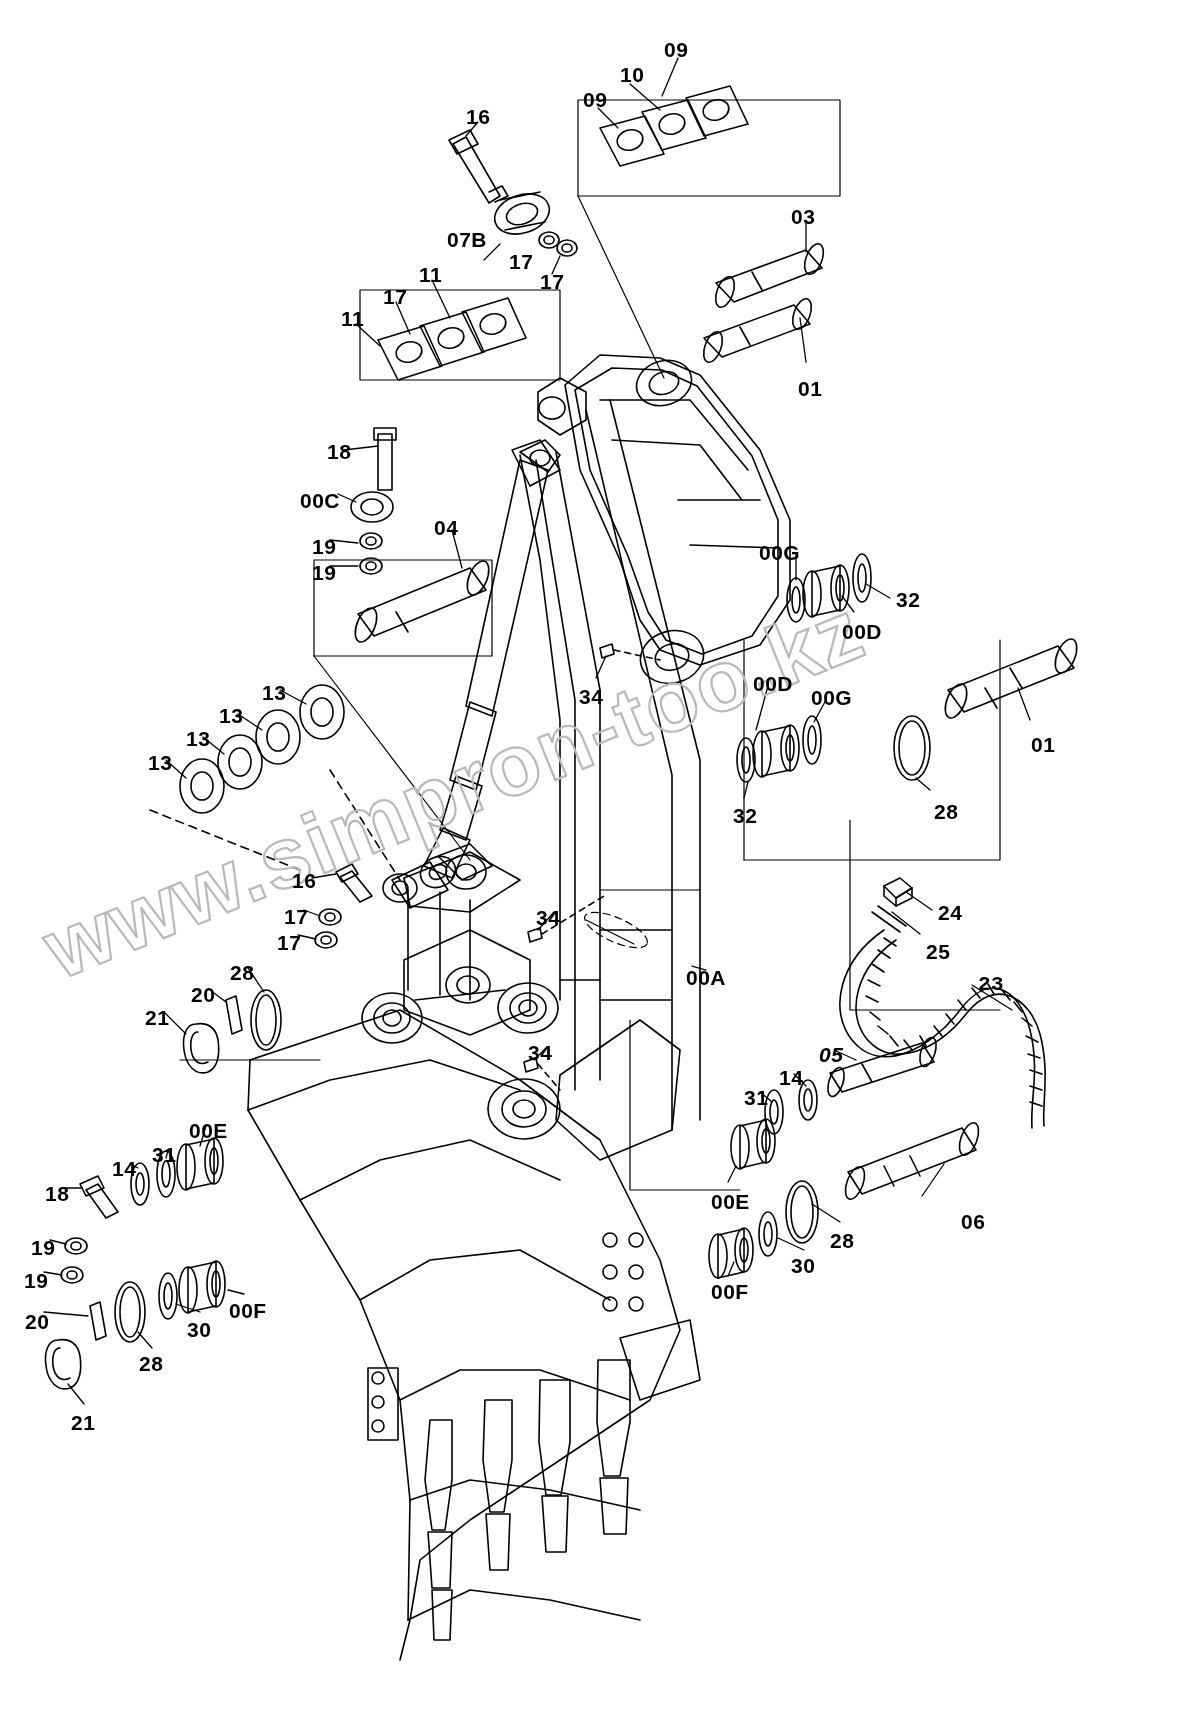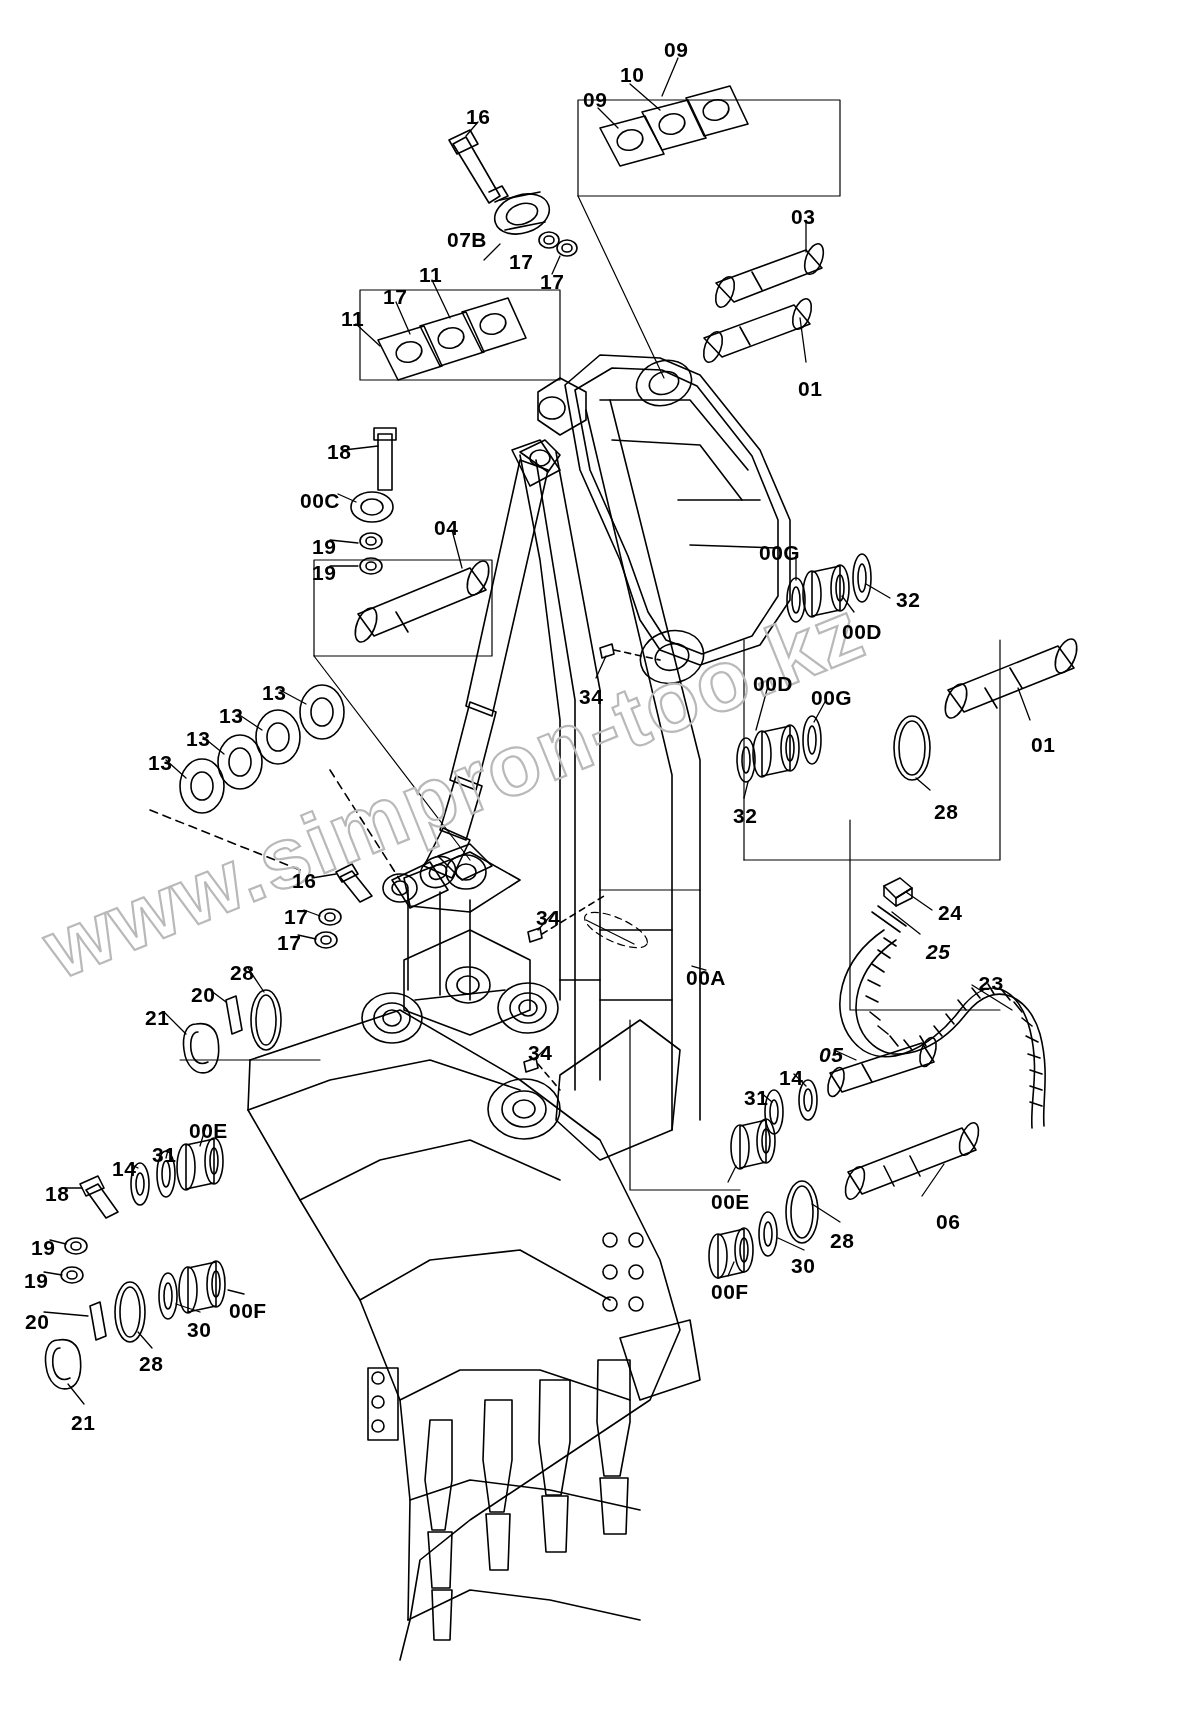--- a/index.html
+++ b/index.html
@@ -525,36 +525,36 @@
       <div class="callout" style="left: 262px; top: 681px;">13</div>
       <div class="callout" style="left: 219px; top: 704px;">13</div>
       <div class="callout" style="left: 186px; top: 727px;">13</div>
       <div class="callout" style="left: 148px; top: 751px;">13</div>
       <div class="callout" style="left: 733px; top: 804px;">32</div>
       <div class="callout" style="left: 934px; top: 800px;">28</div>
       <div class="callout" style="left: 292px; top: 869px;">16</div>
       <div class="callout" style="left: 284px; top: 905px;">17</div>
       <div class="callout" style="left: 277px; top: 931px;">17</div>
       <div class="callout" style="left: 938px; top: 901px;">24</div>
-      <div class="callout" style="left: 926px; top: 940px; font-style: italic;">25</div>
+      <div class="callout" style="left: 926px; top: 940px;">25</div>
       <div class="callout" style="left: 536px; top: 906px;">34</div>
       <div class="callout" style="left: 978px; top: 973px; font-family: Liberation Mono, monospace;">23</div>
       <div class="callout" style="left: 686px; top: 966px;">00A</div>
       <div class="callout" style="left: 230px; top: 961px;">28</div>
       <div class="callout" style="left: 191px; top: 983px;">20</div>
       <div class="callout" style="left: 145px; top: 1006px;">21</div>
       <div class="callout" style="left: 528px; top: 1041px;">34</div>
       <div class="callout" style="left: 819px; top: 1043px; font-style: italic;">05</div>
       <div class="callout" style="left: 779px; top: 1066px;">14</div>
       <div class="callout" style="left: 744px; top: 1086px;">31</div>
       <div class="callout" style="left: 189px; top: 1119px;">00E</div>
       <div class="callout" style="left: 152px; top: 1143px;">31</div>
       <div class="callout" style="left: 112px; top: 1157px;">14</div>
       <div class="callout" style="left: 45px; top: 1182px;">18</div>
-      <div class="callout" style="left: 936px; top: 1210px; text-align: center;">06</div>
+      <div class="callout" style="left: 961px; top: 1210px; text-align: center;">06</div>
       <div class="callout" style="left: 711px; top: 1190px;">00E</div>
       <div class="callout" style="left: 31px; top: 1236px;">19</div>
       <div class="callout" style="left: 24px; top: 1269px;">19</div>
       <div class="callout" style="left: 830px; top: 1229px;">28</div>
       <div class="callout" style="left: 791px; top: 1254px;">30</div>
       <div class="callout" style="left: 25px; top: 1310px;">20</div>
       <div class="callout" style="left: 229px; top: 1299px;">00F</div>
       <div class="callout" style="left: 187px; top: 1318px;">30</div>
       <div class="callout" style="left: 139px; top: 1352px;">28</div>
       <div class="callout" style="left: 711px; top: 1280px;">00F</div>

